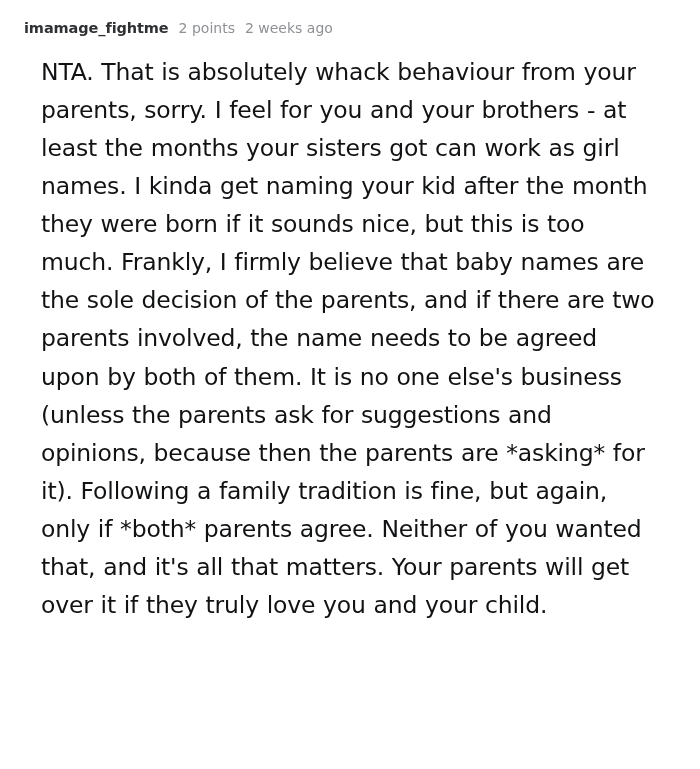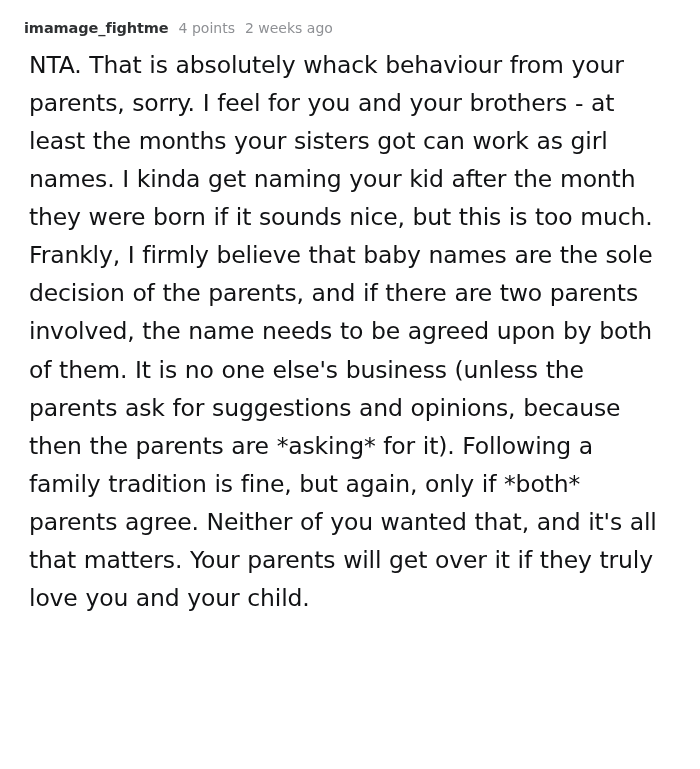--- a/index.html
+++ b/index.html
@@ -40,28 +40,28 @@
     font-weight: normal;
   }
   .comment-body {
     font-size: 23.5px;
     line-height: 1.62;
     color: #111214;
     letter-spacing: -0.15px;
     word-spacing: 0.4px;
   }
   .comment-body p {
-    margin: 5px;
+    margin: 17px;
   }
 </style>
 </head>
 <body>
 
 <div class="comment">
   <div class="comment-header">
     <span class="author">imamage_fightme</span>
-    <span class="meta">4 points</span>
+    <span class="meta">2 points</span>
     <span class="meta">2 weeks ago</span>
   </div>
   <div class="comment-body">
     <p>NTA. That is absolutely whack behaviour from your parents, sorry. I feel for you and your brothers - at least the months your sisters got can work as girl names. I kinda get naming your kid after the month they were born if it sounds nice, but this is too much. Frankly, I firmly believe that baby names are the sole decision of the parents, and if there are two parents involved, the name needs to be agreed upon by both of them. It is no one else's business (unless the parents ask for suggestions and opinions, because then the parents are *asking* for it). Following a family tradition is fine, but again, only if *both* parents agree. Neither of you wanted that, and it's all that matters. Your parents will get over it if they truly love you and your child.</p>
   </div>
 </div>
 
 </body></html>

